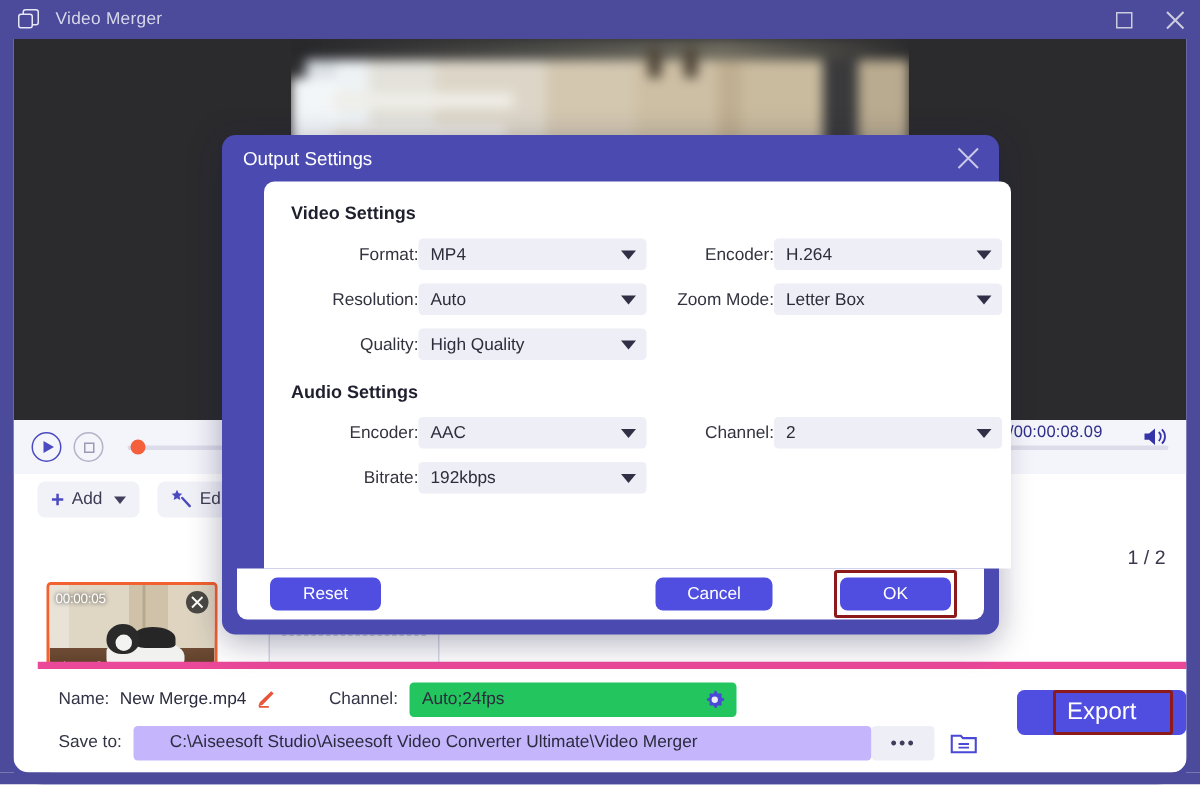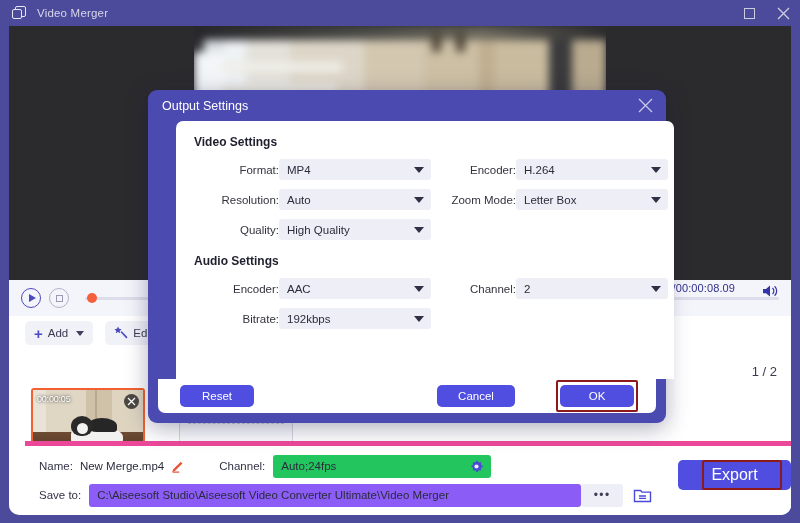--- a/index.html
+++ b/index.html
@@ -239,22 +239,22 @@
     border-radius: 3px; display: flex; align-items: center; padding: 0 8px;
     font-size: 11.5px; color: #2b2b3d; position: relative;
   }
   .gear { position: absolute; right: 7px; top: 4px; width: 15px; height: 15px; }
   .row-save {
     position: absolute; left: 0; top: 37px; width: 100%; height: 24px;
     display: flex; align-items: center;
   }
   .row-save .lbl { margin-left: 14px; }
   .save-box {
-    margin-left: 8px; width: 492px; height: 23px; background: #8b5cf6;
-    border-radius: 3px; display: flex; align-items: center; padding: 0 8px;
+    margin-left: 8px; width: 492px; height: 23px; background: #c4b5fd;
+    border-radius: 3px; display: flex; align-items: center; padding: 0 24px;
     font-size: 11.5px; color: #2b2b3d;
   }
   .dots-btn {
     margin-left: 0px; width: 42px; height: 23px; background: #eeeef7;
     border-radius: 3px; display: flex; align-items: center; justify-content: center;
     color: #3e3e58; font-size: 12px; letter-spacing: 1.5px;
   }
   .folder-btn { margin-left: 10px; width: 19px; height: 17px; }
   .export-btn {
     position: absolute; right: 16px; top: 14px; width: 113px; height: 30px;

